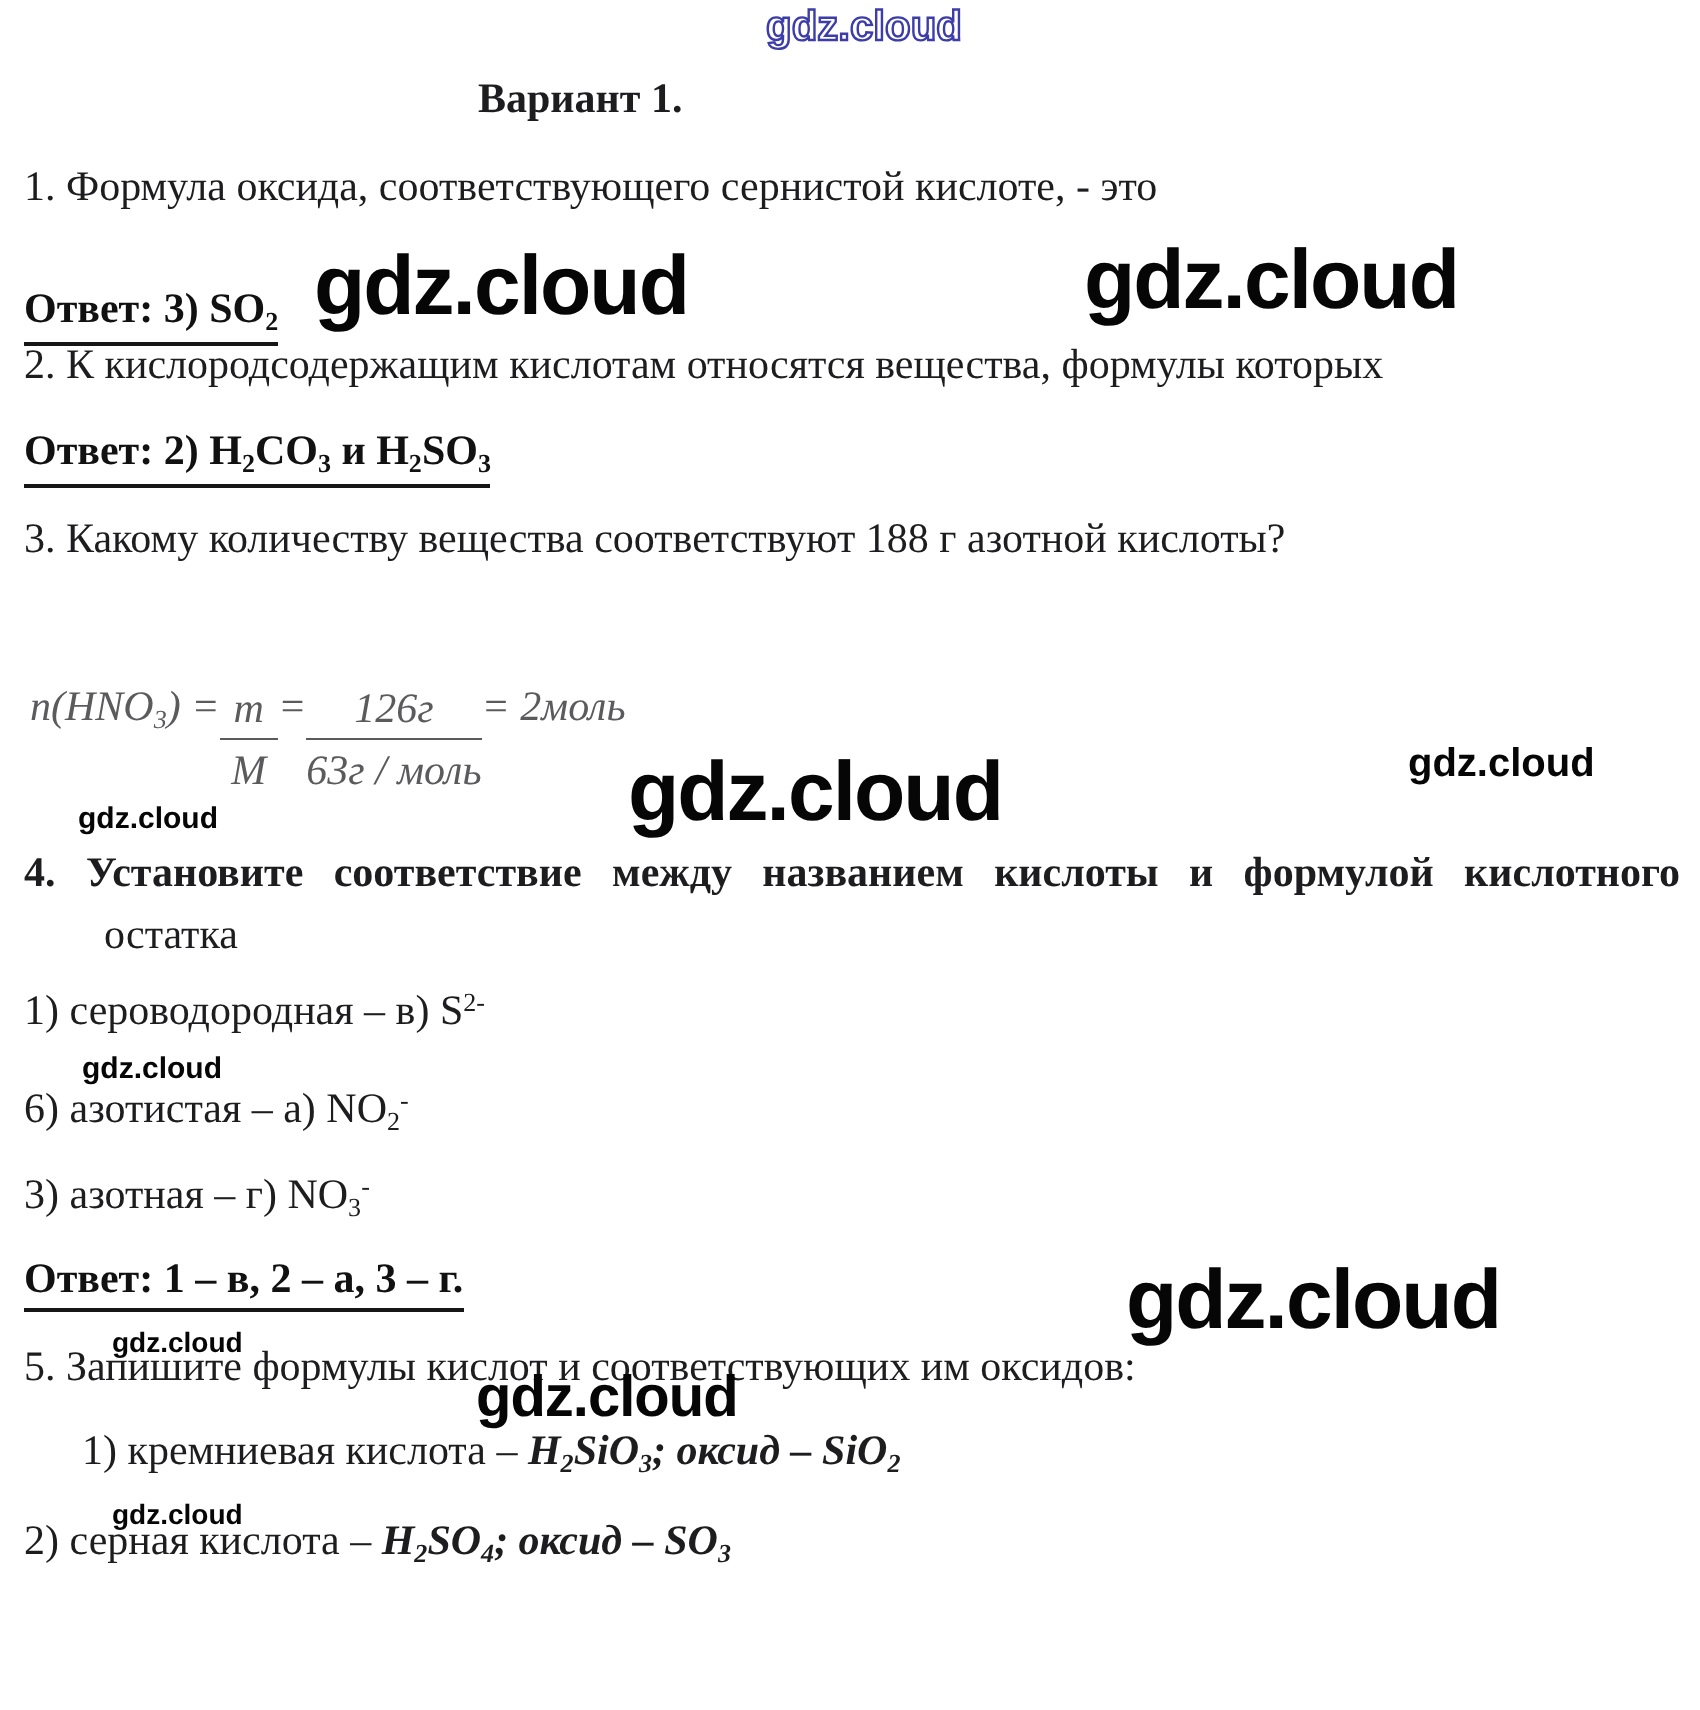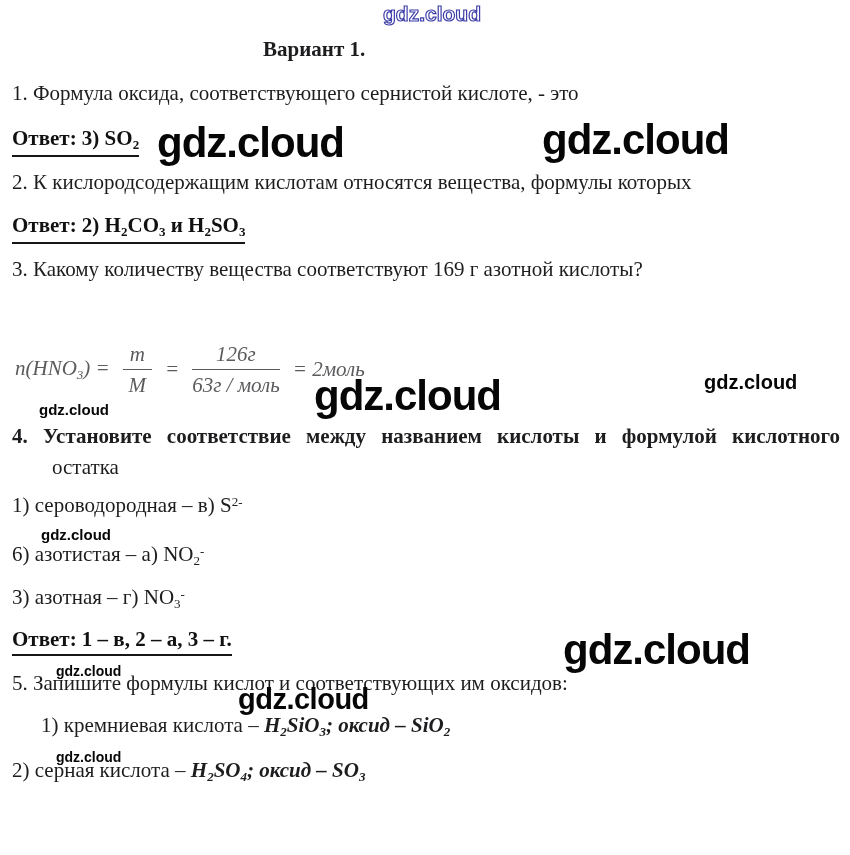--- a/index.html
+++ b/index.html
@@ -1,36 +1,36 @@
 <!DOCTYPE html>
 <html><head>
 <meta charset="utf-8">
 <style>
   html,body{margin:0;padding:0;background:#ffffff;}
   .page{
     position:relative;width:850px;height:786px;background:#ffffff;
     font-family:"Liberation Serif",serif;color:#1d1d1f;overflow:hidden;
   }
   .line{position:absolute;font-size:21px;white-space:nowrap;line-height:1.15;}
-  .title{font-weight:bold;font-size:21px;margin-left:24px;}
+  .title{font-weight:bold;font-size:21px;}
   .answer-wrap{position:absolute;white-space:nowrap;}
   .answer{
     font-weight:bold;font-size:21px;color:#111;
     border-bottom:2px solid #161616;padding-bottom:2px;display:inline-block;
   }
   .sub{font-size:0.62em;vertical-align:-0.32em;}
   .sup{font-size:0.62em;vertical-align:0.5em;}
   .bi{font-weight:bold;font-style:italic;}
   .justify-line{
     position:absolute;width:828px;font-size:21px;line-height:34px;
     text-align:justify;text-align-last:justify;white-space:normal;font-weight:bold;
   }
   
   .formula{
-    position:absolute;display:flex;align-items:center;gap:13px;
+    position:absolute;display:flex;gap:0;
     color:#5b5b5e;font-style:italic;font-size:21px;
   }
   .frac{display:inline-flex;flex-direction:column;text-align:center;line-height:1.25;}
   .frac .num{border-bottom:1.5px solid #5b5b5e;padding:0 7px 2px;}
   .frac .den{padding-top:2px;}
   
   .wm{
     position:absolute;font-family:"Liberation Sans",sans-serif;font-weight:bold;
     color:#060606;white-space:nowrap;z-index:5;line-height:1;
   }
@@ -57,30 +57,30 @@
   <div class="wm wm-sm" style="left:39px;top:402px;">gdz.cloud</div>
   <div class="wm wm-sm" style="left:41px;top:527px;">gdz.cloud</div>
   <div class="wm wm-xl" style="left:563px;top:629px;">gdz.cloud</div>
   <div class="wm wm-xs" style="left:56px;top:664px;">gdz.cloud</div>
   <div class="wm wm-md" style="left:238px;top:685px;">gdz.cloud</div>
   <div class="wm wm-xs" style="left:56px;top:750px;">gdz.cloud</div>
 
   <div class="line title" style="left:239px;top:37px;">Вариант 1.</div>
 
   <div class="line" style="left:12px;top:81px;">1. Формула оксида, соответствующего сернистой кислоте, - это</div>
-  <div class="answer-wrap" style="left:12px;top:126px;">
+  <div class="answer-wrap" style="left:12px;top:142px;">
     <span class="answer"><span>Ответ: 3) SO</span><span class="sub">2</span></span>
   </div>
 
   <div class="line" style="left:12px;top:170px;">2. К кислородсодержащим кислотам относятся вещества, формулы которых</div>
   <div class="answer-wrap" style="left:12px;top:213px;">
     <span class="answer"><span>Ответ: 2) H</span><span class="sub">2</span><span>CO</span><span class="sub">3</span><span> и H</span><span class="sub">2</span><span>SO</span><span class="sub">3</span></span>
   </div>
 
-  <div class="line" style="left:12px;top:257px;">3. Какому количеству вещества соответствуют 169 г азотной кислоты?</div>
+  <div class="line" style="left:12px;top:257px;">3. Какому количеству вещества соответствуют 188 г азотной кислоты?</div>
 
   <div class="formula" style="left:15px;top:341px;">
     <span><span>n(HNO</span><span class="sub">3</span><span>) =</span></span>
     <span class="frac">
       <span class="num">m</span>
       <span class="den">M</span>
     </span>
     <span>=</span>
     <span class="frac">
       <span class="num">126г</span>

